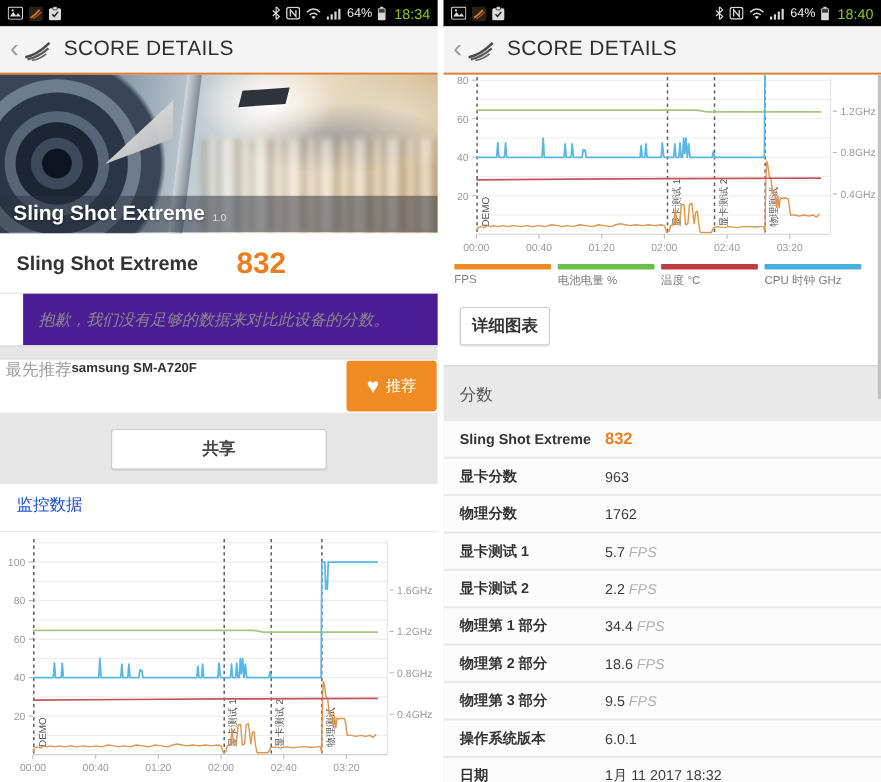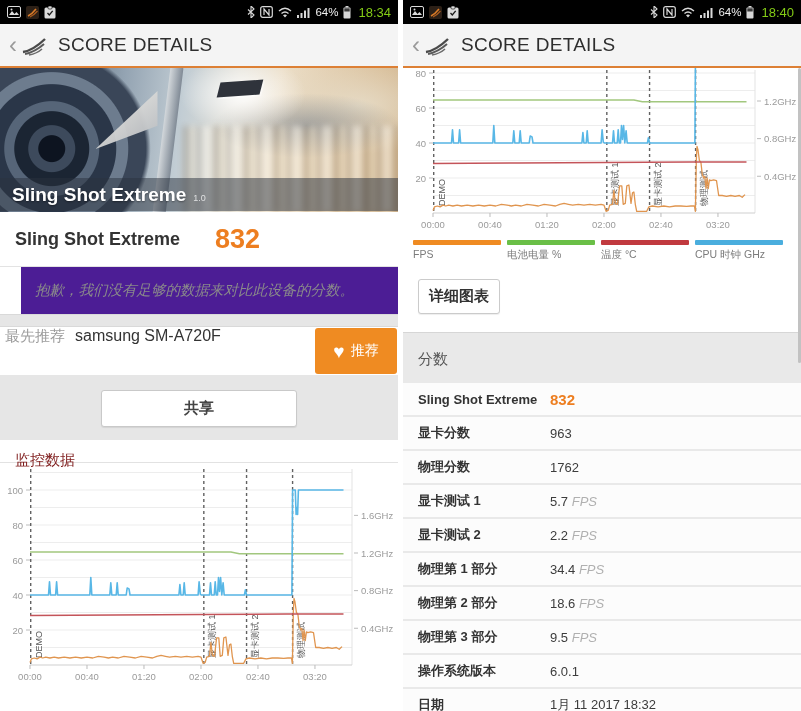--- a/index.html
+++ b/index.html
@@ -47,30 +47,30 @@
 
   
   .score-row { height:55px; background:#fff; border-bottom:1px solid #e3e3e3; display:flex; align-items:center; padding-left:15px; }
   .score-label { font-size:18px; font-weight:bold; color:#333; }
   .score-value { font-size:27px; font-weight:bold; color:#ed7e20; margin-left:35px; }
   .notice-row { height:47px; background:#4c1d95; display:flex; align-items:center; padding-left:14px;margin-left:21px; }
   .notice-text { font-size:14.5px; font-style:italic; color:#8a8a8a; }
   .gap-strip { height:13px; background:#e6e6e6; border-top:1px solid #d9d9d9; border-bottom:1px solid #d9d9d9; }
   .rec-row { position:relative; height:48px; background:#fff; display:flex; align-items:flex-start; padding-left:5px; }
   .rec-prefix { font-size:15px; color:#9c9c9c; }
-  .rec-device { font-size:16px; font-weight:normal; color:#333; margin-left:10px; }
+  .rec-device { font-size:12px; font-weight:bold; color:#333; margin-left:0; }
   .rec-button { position:absolute; right:1px; top:1px; width:82px; height:46px; background:#ef8b22; border:none;
     border-radius:3px; color:#fff; display:flex; align-items:center; justify-content:center; gap:6px; cursor:pointer; }
   .rec-heart { font-size:19px; line-height:1; }
   .rec-btn-label { font-size:14px; }
   .share-sec { height:65px; background:#e6e6e6; display:flex; justify-content:center; }
   .share-button { margin-top:15px; width:196px; height:37px; background:#fff; border:1px solid #c9c9c9; border-radius:3px;
     font-size:15px; font-weight:bold; color:#444; box-shadow:0 1px 1px rgba(0,0,0,.08); cursor:pointer;
     font-family:Liberation Sans, sans-serif; }
-  .monitor-title { height:23px; line-height:40px; background:#fff; padding-left:15px; font-size:15px; color:#7f1d1d;
+  .monitor-title { height:44px; line-height:40px; background:#fff; padding-left:15px; font-size:15px; color:#1d4ed8;
     border-bottom:1px solid #e2e2e2; }
   .chart-box { background:#fff; display:block; }
 
   
   .legend { height:36px; background:#fff; display:flex; padding:8px 10px 0 10px; gap:6px; }
   .legend-item { width:88px; }
   .legend-bar { height:5px; border-radius:1px; }
   .legend-label { font-size:10.5px; color:#7c7c7c; margin-top:3px; white-space:nowrap; }
   .detail-row { height:64px; background:#fff; }
   .detail-button { margin:11px 0 0 15px; width:82px; height:35px; background:#fff; border:1px solid #cbcbcb; border-radius:3px;

